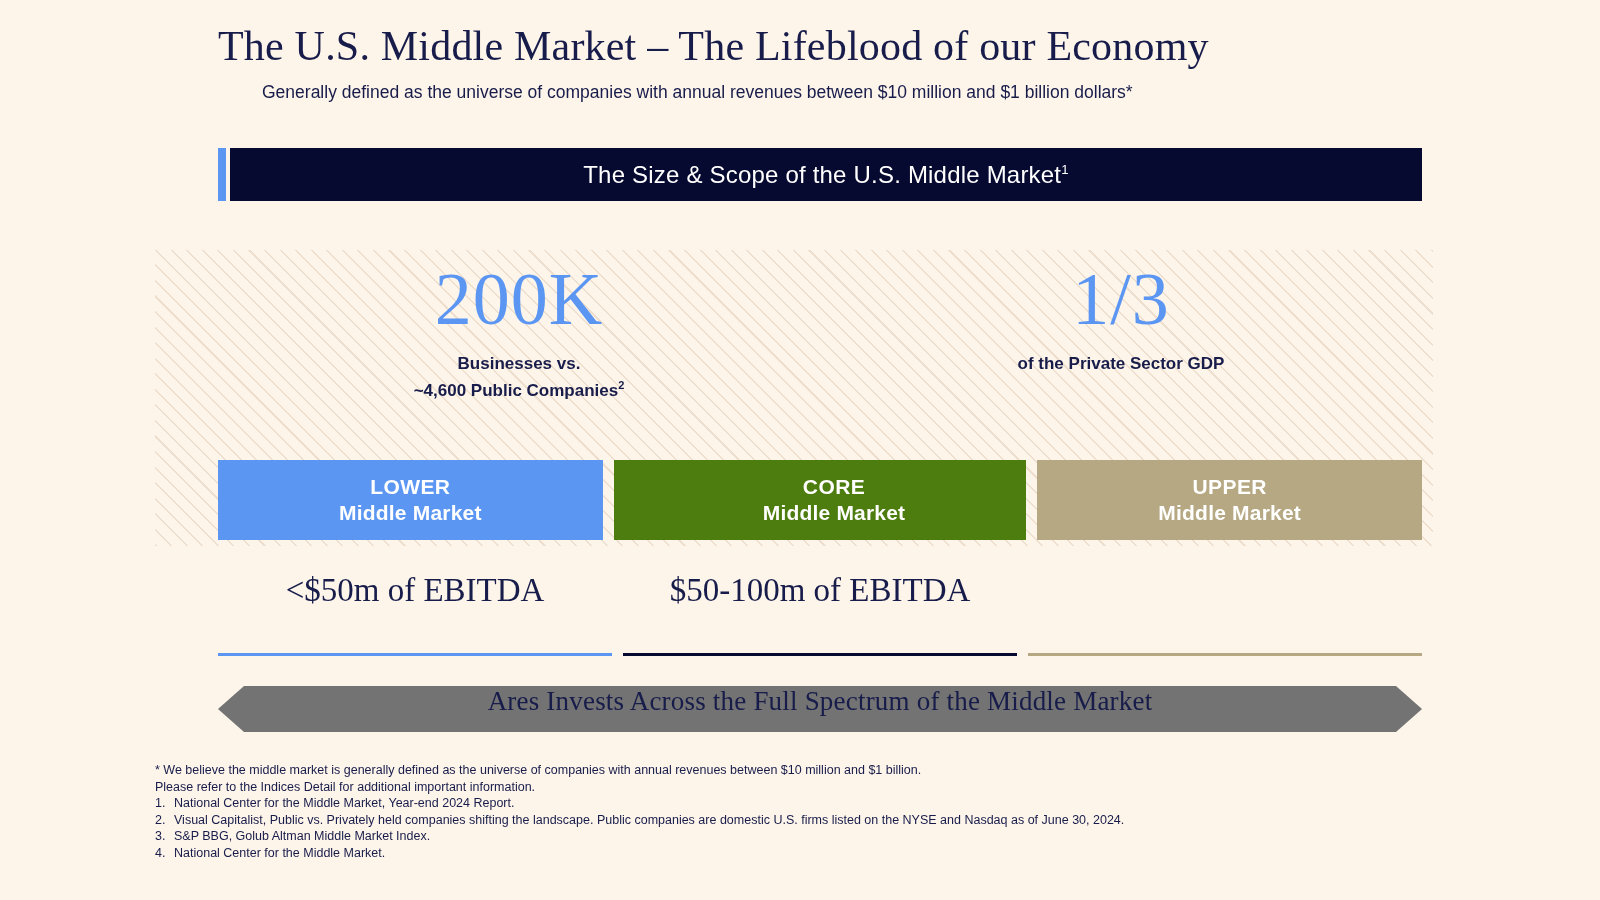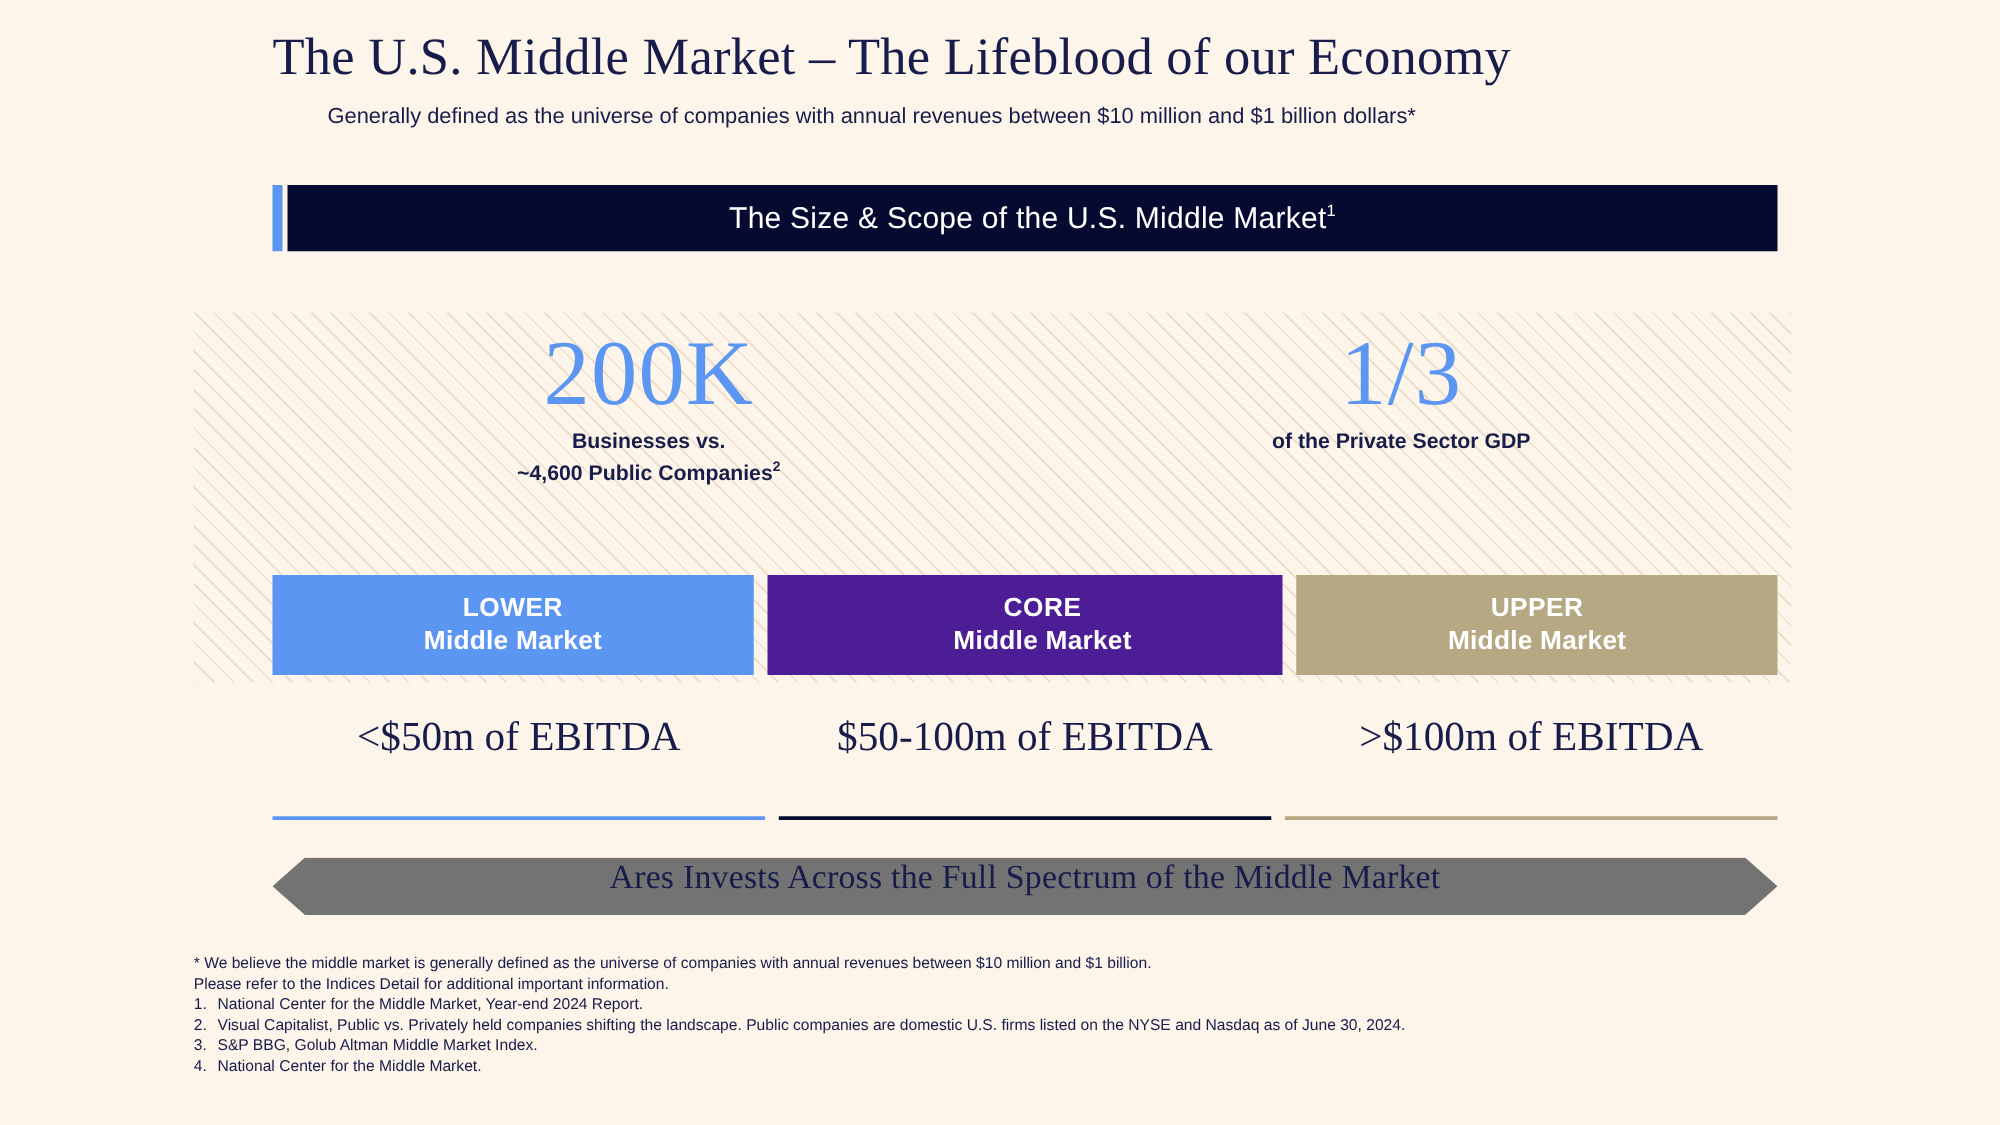--- a/index.html
+++ b/index.html
@@ -117,21 +117,21 @@
   }
   .stat-value {
     font-family: "Liberation Serif", "DejaVu Serif", serif;
     font-size: 74px;
     line-height: 1.0;
     font-weight: 400;
     color: #5b96f2;
     letter-spacing: 1px;
   }
   .stat-label {
-    margin-top: 5px;
+    margin-top: 16px;
     font-size: 17px;
     font-weight: 700;
     color: #171c4a;
     line-height: 1.45;
   }
   .stat-label sup {
     font-size: 0.65em;
     vertical-align: super;
     font-weight: 700;
   }
@@ -148,21 +148,21 @@
   }
   .segment-box {
     flex: 1 1 0;
     display: flex;
     flex-direction: column;
     align-items: center;
     justify-content: center;
     color: #ffffff;
   }
   .segment-box.lower { background: #5b96f2; }
-  .segment-box.core  { background: #4c1d95; padding-left: 28px; }
+  .segment-box.core  { background: #4d7c0f; padding-left: 28px; }
   .segment-box.upper { background: #b5a882; }
   .seg-tier {
     font-size: 21px;
     font-weight: 700;
     letter-spacing: 0.4px;
     line-height: 1.25;
   }
   .seg-sub {
     font-size: 21px;
     font-weight: 700;
@@ -304,21 +304,20 @@
   <div class="ebitda-row">
     <div class="ebitda-cell lower">
       <div class="ebitda-text">&lt;$50m of EBITDA</div>
       <div class="ebitda-rule"></div>
     </div>
     <div class="ebitda-cell core">
       <div class="ebitda-text">$50-100m of EBITDA</div>
       <div class="ebitda-rule"></div>
     </div>
     <div class="ebitda-cell upper">
-      <div class="ebitda-text">&gt;$100m of EBITDA</div>
       <div class="ebitda-rule"></div>
     </div>
   </div>
 
   <div class="arrow-banner">
     <div class="arrow-text">Ares Invests Across the Full Spectrum of the Middle Market</div>
   </div>
 
   <div class="footnotes">
     <div class="fn-line">* We believe the middle market is generally defined as the universe of companies with annual revenues between $10 million and $1 billion.</div>

